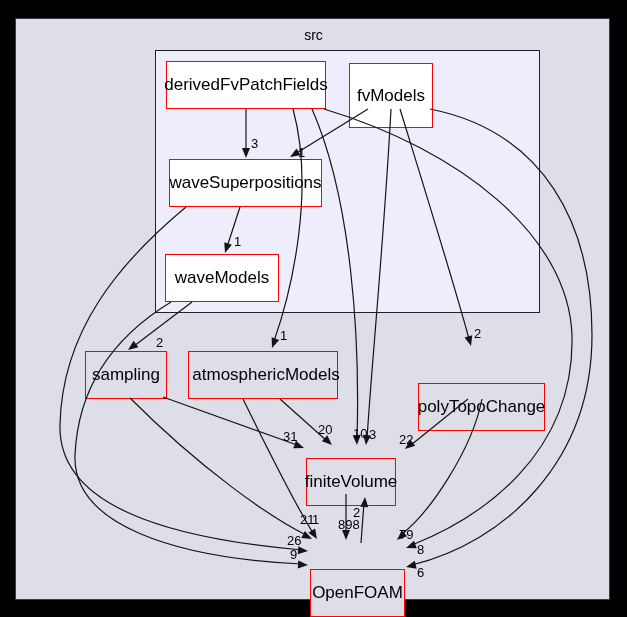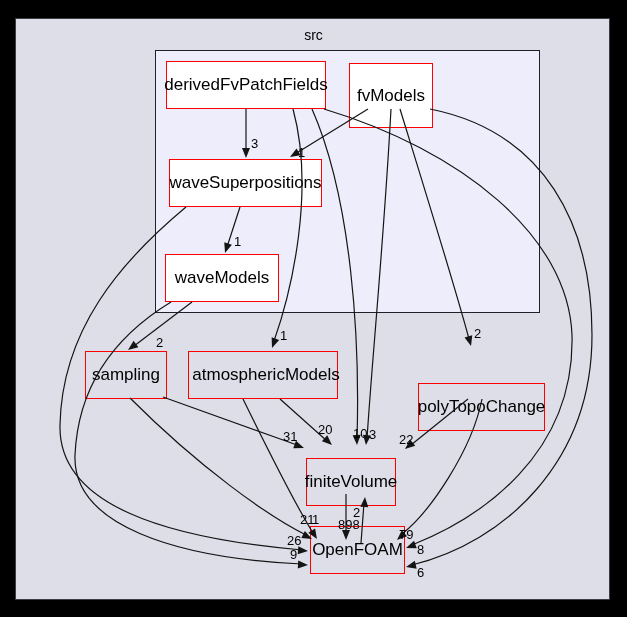--- a/index.html
+++ b/index.html
@@ -17,21 +17,21 @@
   .node.inner{background:#ffffff;}
   .node.outer{background:#dedee9;}
   #node-derivedFvPatchFields{left:166px;top:61px;width:160px;height:48px;}
   #node-fvModels{left:349px;top:63px;width:84px;height:65px;}
   #node-waveSuperpositions{left:169px;top:159px;width:153px;height:48px;}
   #node-waveModels{left:165px;top:254px;width:114px;height:48px;}
   #node-sampling{left:85px;top:351px;width:82px;height:48px;}
   #node-atmosphericModels{left:188px;top:351px;width:150px;height:48px;padding-left:6px;}
   #node-polyTopoChange{left:418px;top:351px;width:127px;height:48px;margin-top:32px;}
   #node-finiteVolume{left:306px;top:458px;width:90px;height:48px;}
-  #node-OpenFOAM{left:310px;top:526px;width:95px;height:48px;}
+  #node-OpenFOAM{left:310px;top:569px;width:95px;height:48px;}
   #edges{position:absolute;left:0;top:0;width:627px;height:617px;pointer-events:none;}
   #edges path{fill:none;stroke:#141414;stroke-width:1.2px;}
   #edges polygon{fill:#141414;stroke:none;}
   #edges text{fill:#000;font-size:13px;font-family:"Liberation Sans",sans-serif;}
 </style>
 </head>
 <body>
 
 <div id="stage">
 

